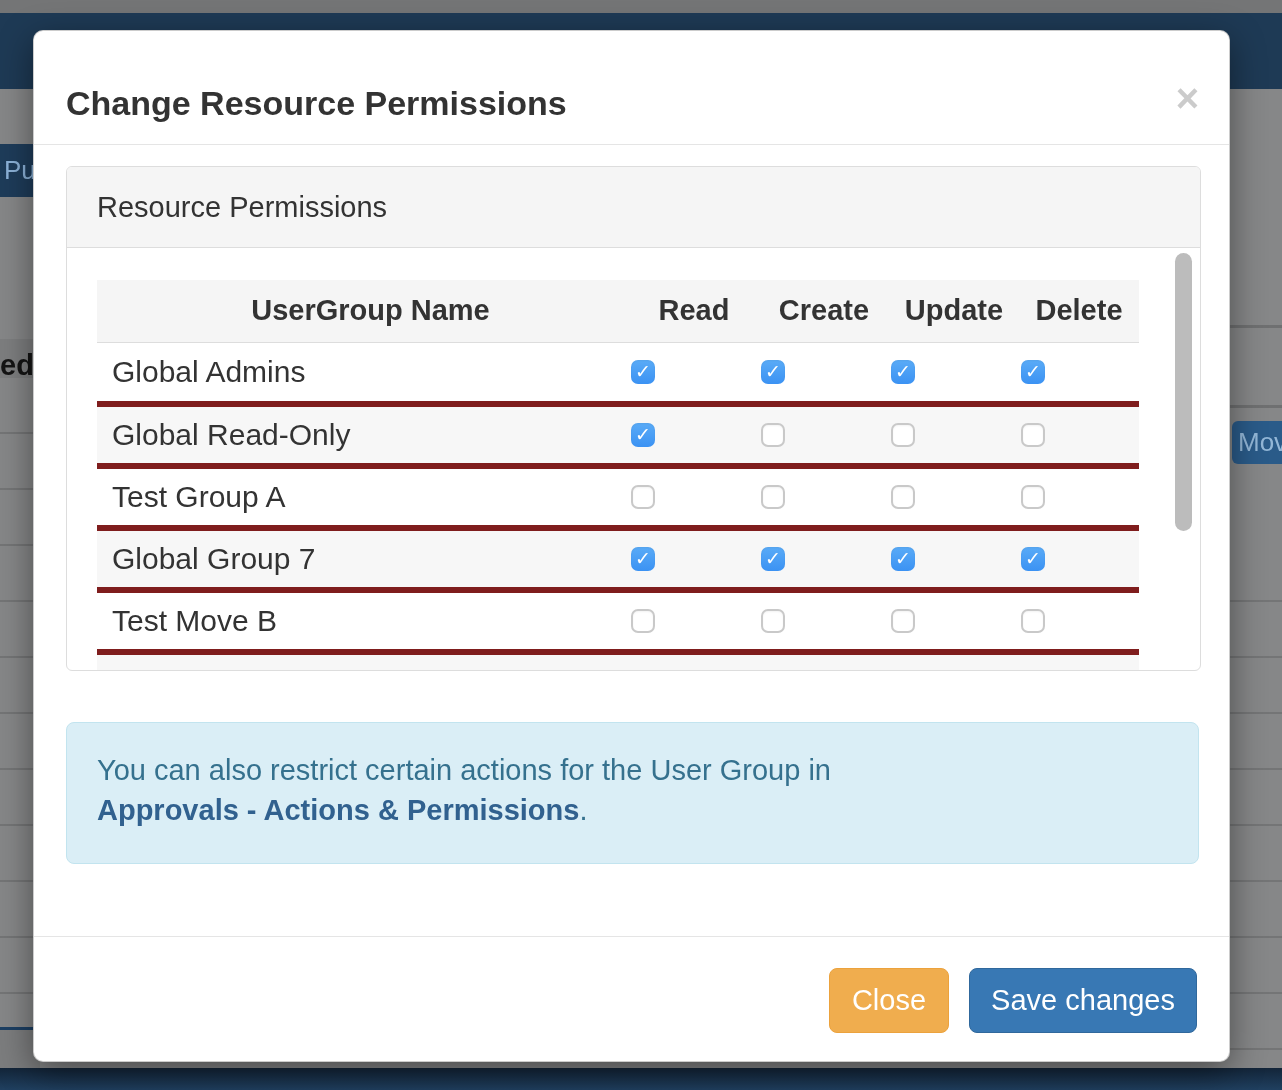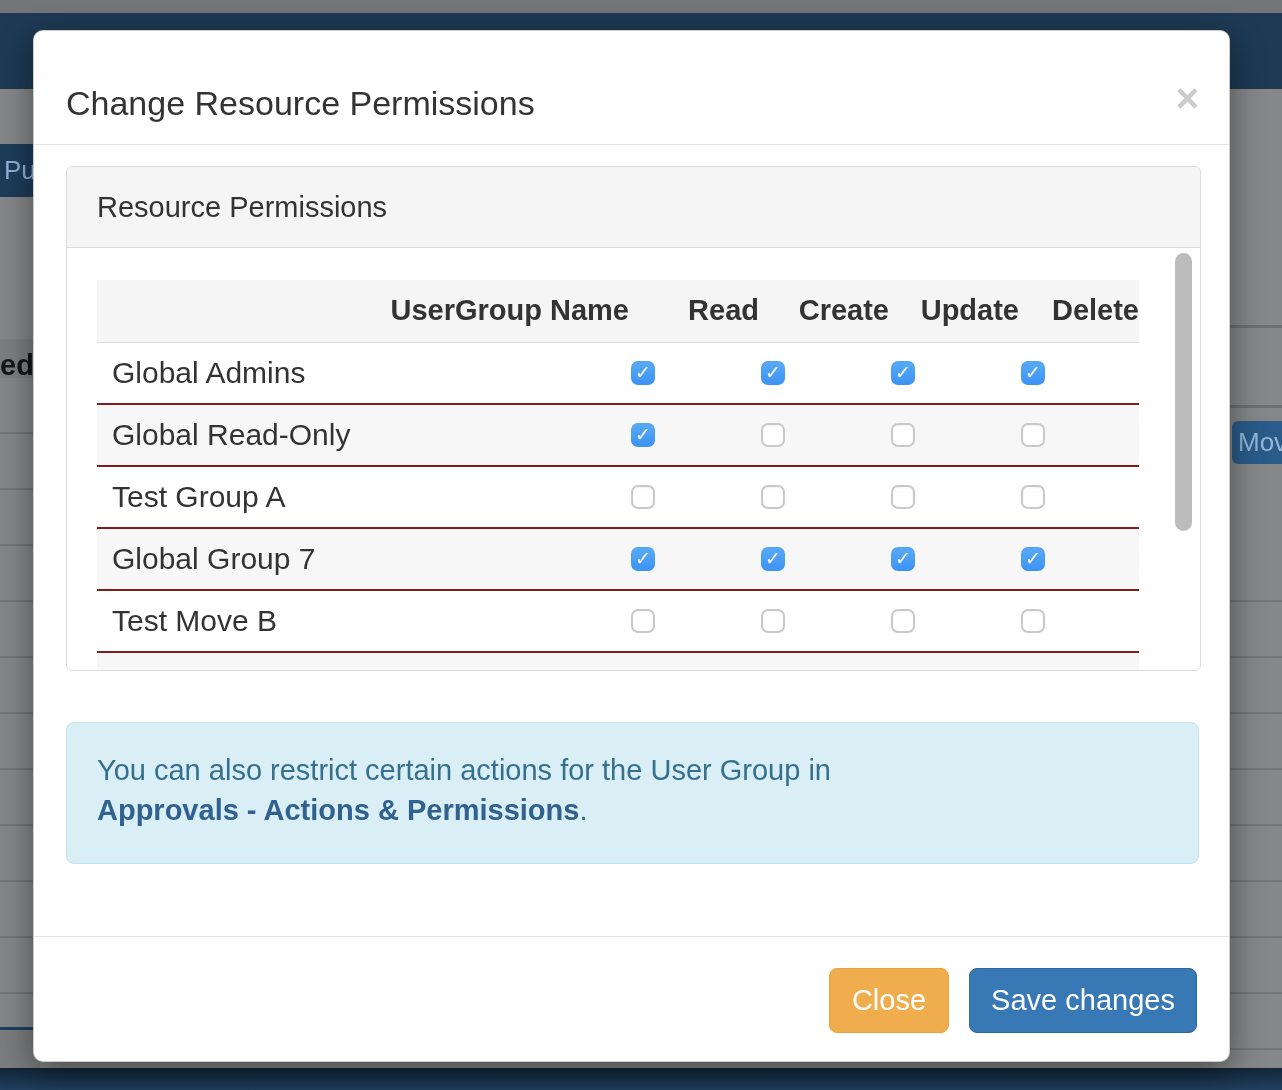--- a/index.html
+++ b/index.html
@@ -52,46 +52,46 @@
   }
   .bg-bottombar{position:absolute;left:0;top:1068px;width:1282px;height:22px;
     background:linear-gradient(180deg,#132539,#204060);}
   
   .modal{
     position:absolute;left:33px;top:30px;width:1197px;height:1032px;
     background:#fff;border-radius:10px;border:1px solid rgba(0,0,0,.2);
     box-shadow:0 10px 35px rgba(0,0,0,.45);
   }
   .modal-title{
-    position:absolute;left:32px;top:55px;font-size:34px;font-weight:400;color:#333;line-height:1;
+    position:absolute;left:32px;top:55px;font-size:34px;font-weight:700;color:#333;line-height:1;
   }
   .modal-close{
     position:absolute;right:30px;top:47px;font-size:40px;font-weight:700;color:#cbcbcb;line-height:1;cursor:pointer;
   }
   .modal-header-border{position:absolute;left:0;top:113px;width:100%;height:1px;background:#e5e5e5;}
   
   .panel{
     position:absolute;left:32px;top:135px;width:1135px;height:505px;
     border:1px solid #ddd;border-radius:6px;background:#fff;overflow:hidden;
   }
   .panel-heading{
     height:81px;background:#f5f5f5;border-bottom:1px solid #ddd;
     font-size:29px;color:#333;line-height:81px;padding-left:30px;
   }
   .panel-body{position:relative;height:422px;overflow:hidden;}
   table.perm-table{
     border-collapse:collapse;table-layout:fixed;width:1042px;margin:32px 0 0 30px;
   }
   .perm-table th{
     height:62px;background:#f5f5f5;border-bottom:1px solid #ddd;
-    font-size:29px;font-weight:700;color:#333;text-align:right;padding:0;vertical-align:middle;
+    font-size:29px;font-weight:700;color:#333;text-align:center;padding:0;vertical-align:middle;
   }
   .perm-table th.name-col, .perm-table td.name-cell{padding-left:15px;}
   .perm-table td{height:62px;font-size:30px;color:#333;vertical-align:middle;padding:0;}
-  .perm-table tbody tr + tr td{border-top:2px solid #7f1d1d;}
+  .perm-table tbody tr + tr td{border-top:6px solid #7f1d1d;}
   .perm-table tbody tr.stripe{background:#f7f7f7;}
   .cb{
     width:24px;height:24px;border-radius:7px;margin-left:2px;position:relative;
     background:#fff;border:2px solid #c9c9c9;box-shadow:inset 0 1px 2px rgba(0,0,0,.05);
   }
   .cb.checked{
     border:none;background:linear-gradient(var(--checkbox-blue-light),var(--checkbox-blue));
   }
   .cb.checked::after{
     content:"✓";position:absolute;left:50%;top:50%;transform:translate(-50%,-54%);

